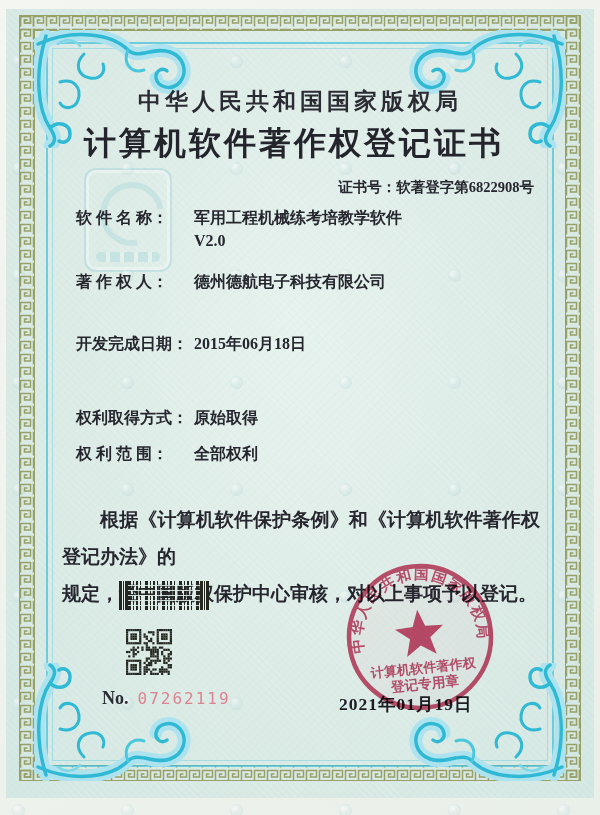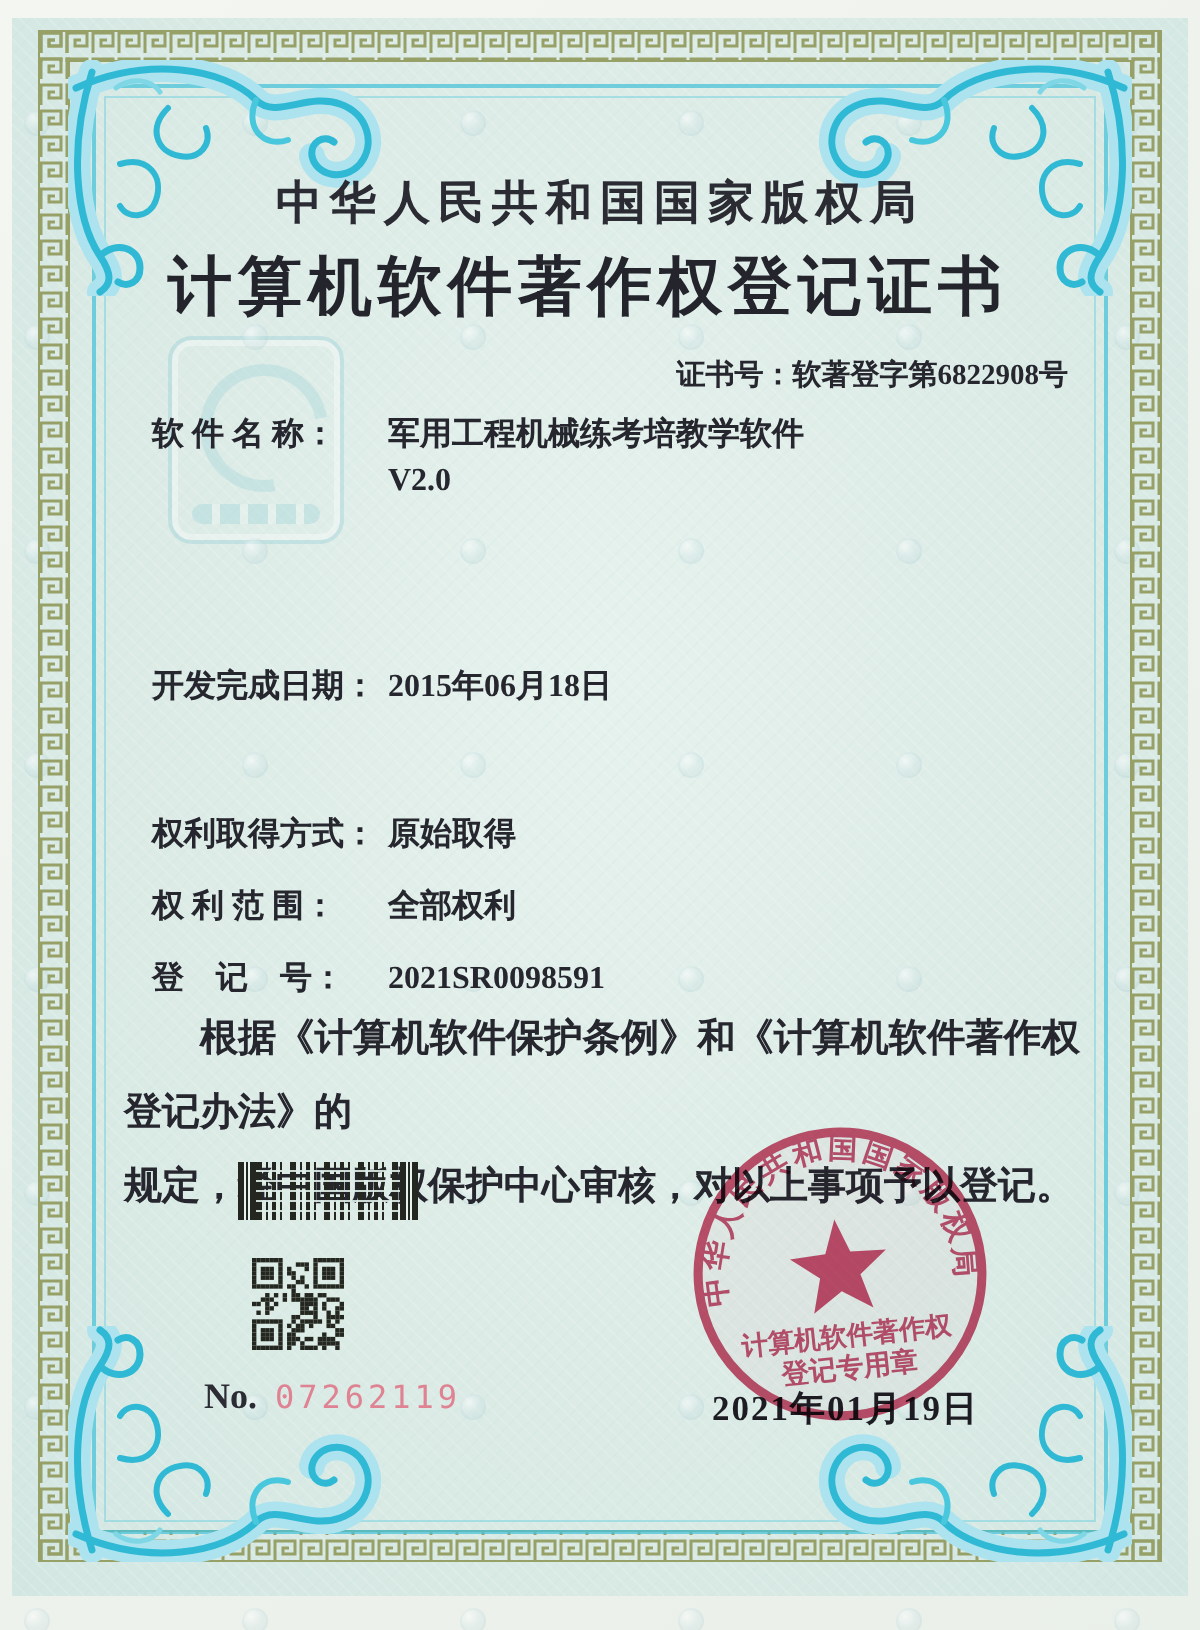--- a/index.html
+++ b/index.html
@@ -74,21 +74,21 @@
     background:repeating-linear-gradient(90deg,#24271f 0 3px,#e8f2ee 3px 4px,#24271f 4px 5px,#e8f2ee 5px 6px,#24271f 6px 9px);}
   .barcode::before{left:0;}
   .barcode::after{right:0;}
   .qr{position:absolute;left:126px;top:629px;width:46px;height:46px;z-index:4;}
   .serial{position:absolute;left:102px;top:688px;z-index:4;}
   .serial .no{font-size:18px;font-weight:bold;color:#2c2c34;}
   .serial .num{font-family:"DejaVu Sans Mono","Liberation Mono",monospace;
     font-size:16px;color:#df8292;letter-spacing:2px;margin-left:9px;}
   .seal{position:absolute;left:344px;top:561px;width:152px;height:152px;z-index:5;
     transform:rotate(-6deg);opacity:.92;mix-blend-mode:multiply;pointer-events:none;}
-  .issue-date{position:absolute;left:356px;top:692px;z-index:4;
+  .issue-date{position:absolute;left:339px;top:692px;z-index:4;
     font-size:17.5px;font-weight:bold;letter-spacing:1px;color:#1c1c22;}
 </style>
 </head>
 <body>
 
 <div class="page">
 
   <div class="tint"></div>
 
   <svg class="meander" width="562" height="766">
@@ -125,31 +125,31 @@
 
   <div class="authority">中华人民共和国国家版权局</div>
   <div class="cert-title">计算机软件著作权登记证书</div>
   <div class="certno">
     <span class="lbl">证书号：</span><span>软著登字第6822908号</span>
   </div>
 
   <div class="row" style="top:206px">
     <span class="lbl">软 件 名 称：</span><span class="val"><span>军用工程机械练考培教学软件</span><span class="v2">V2.0</span></span>
   </div>
+  <div class="row" style="top:270px">
+    <span class="lbl">著 作 权 人：</span><span class="val">德州德航电子科技有限公司</span>
+  </div>
   <div class="row" style="top:332px">
     <span class="lbl">开发完成日期：</span><span class="val">2015年06月18日</span>
   </div>
   <div class="row" style="top:406px">
     <span class="lbl">权利取得方式：</span><span class="val">原始取得</span>
   </div>
   <div class="row" style="top:442px">
     <span class="lbl">权 利 范 围：</span><span class="val">全部权利</span>
-  </div>
-  <div class="row" style="top:478px">
-    <span class="lbl">登　记　号：</span><span class="val">2021SR0098591</span>
   </div>
 
   <div class="statement">
     <span class="l1">根据《计算机软件保护条例》和《计算机软件著作权登记办法》的</span>
     <span class="l2">规定，经中国版权保护中心审核，对以上事项予以登记。</span>
   </div>
 
   <div class="barcode"></div>
   <svg class="qr" viewBox="0 0 46.2 46.2" fill="#24271f" id="qr">
       <rect x="0.0" y="0.0" width="2.2" height="2.2"></rect>

